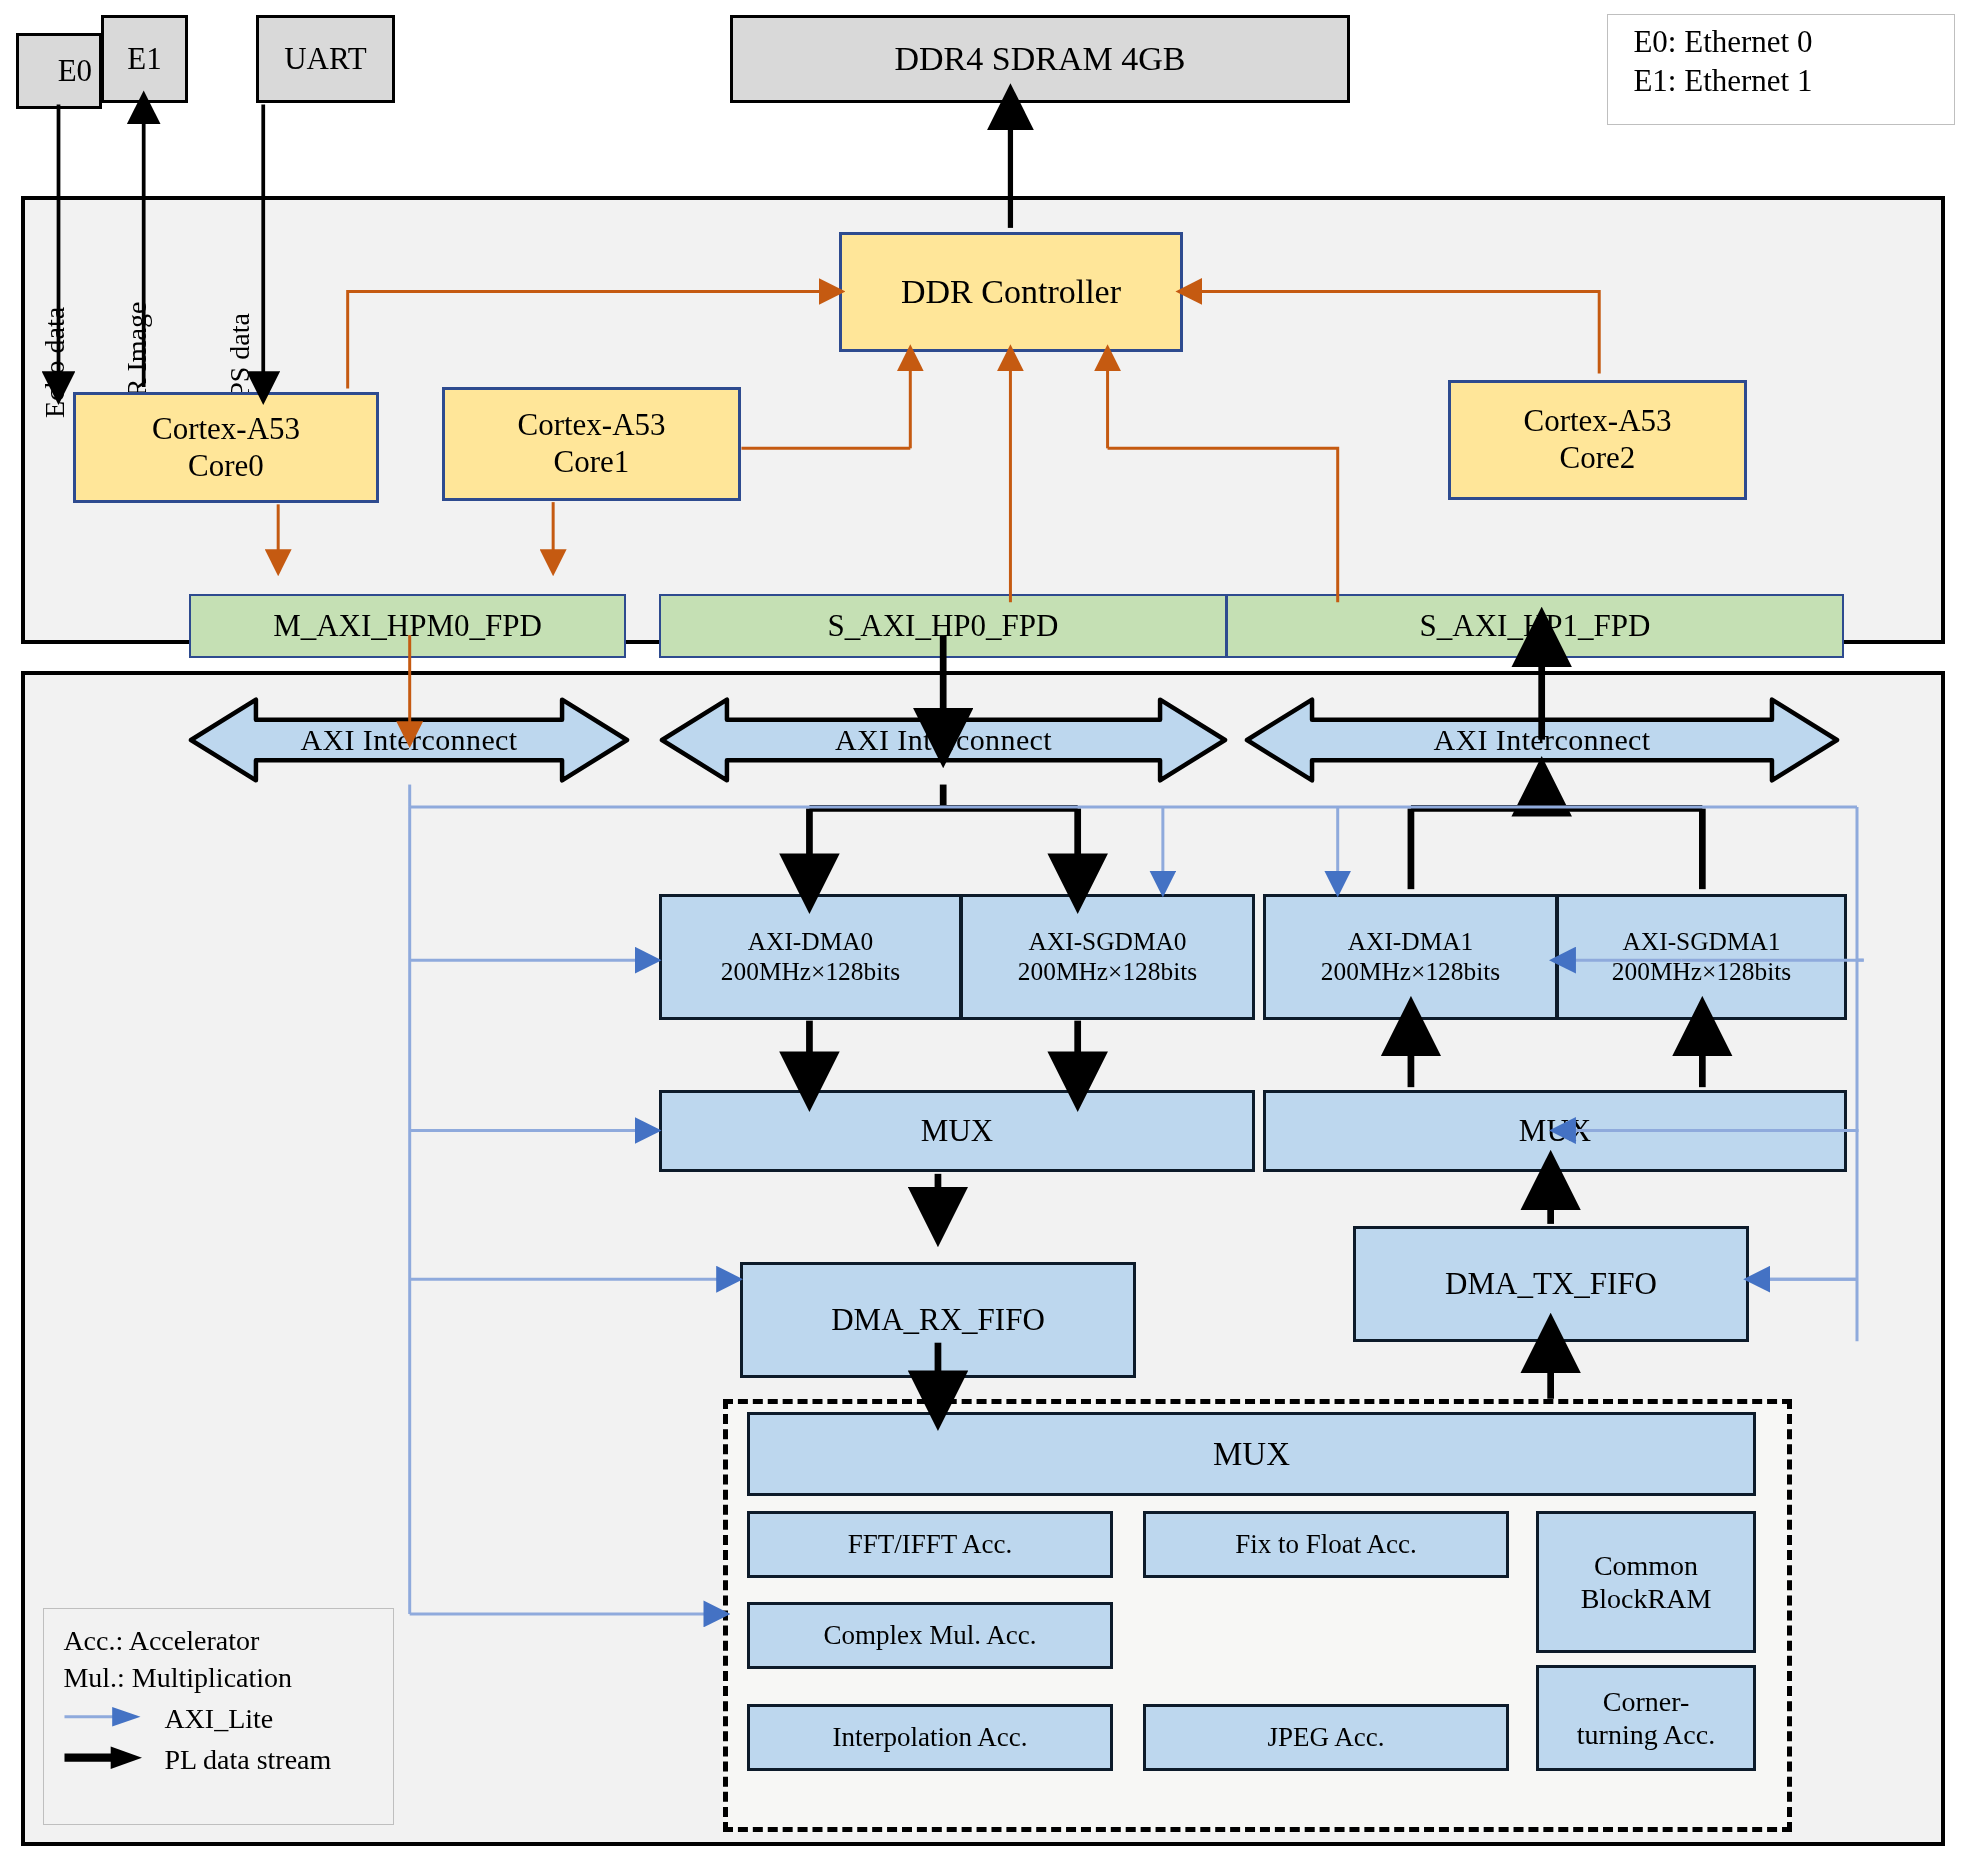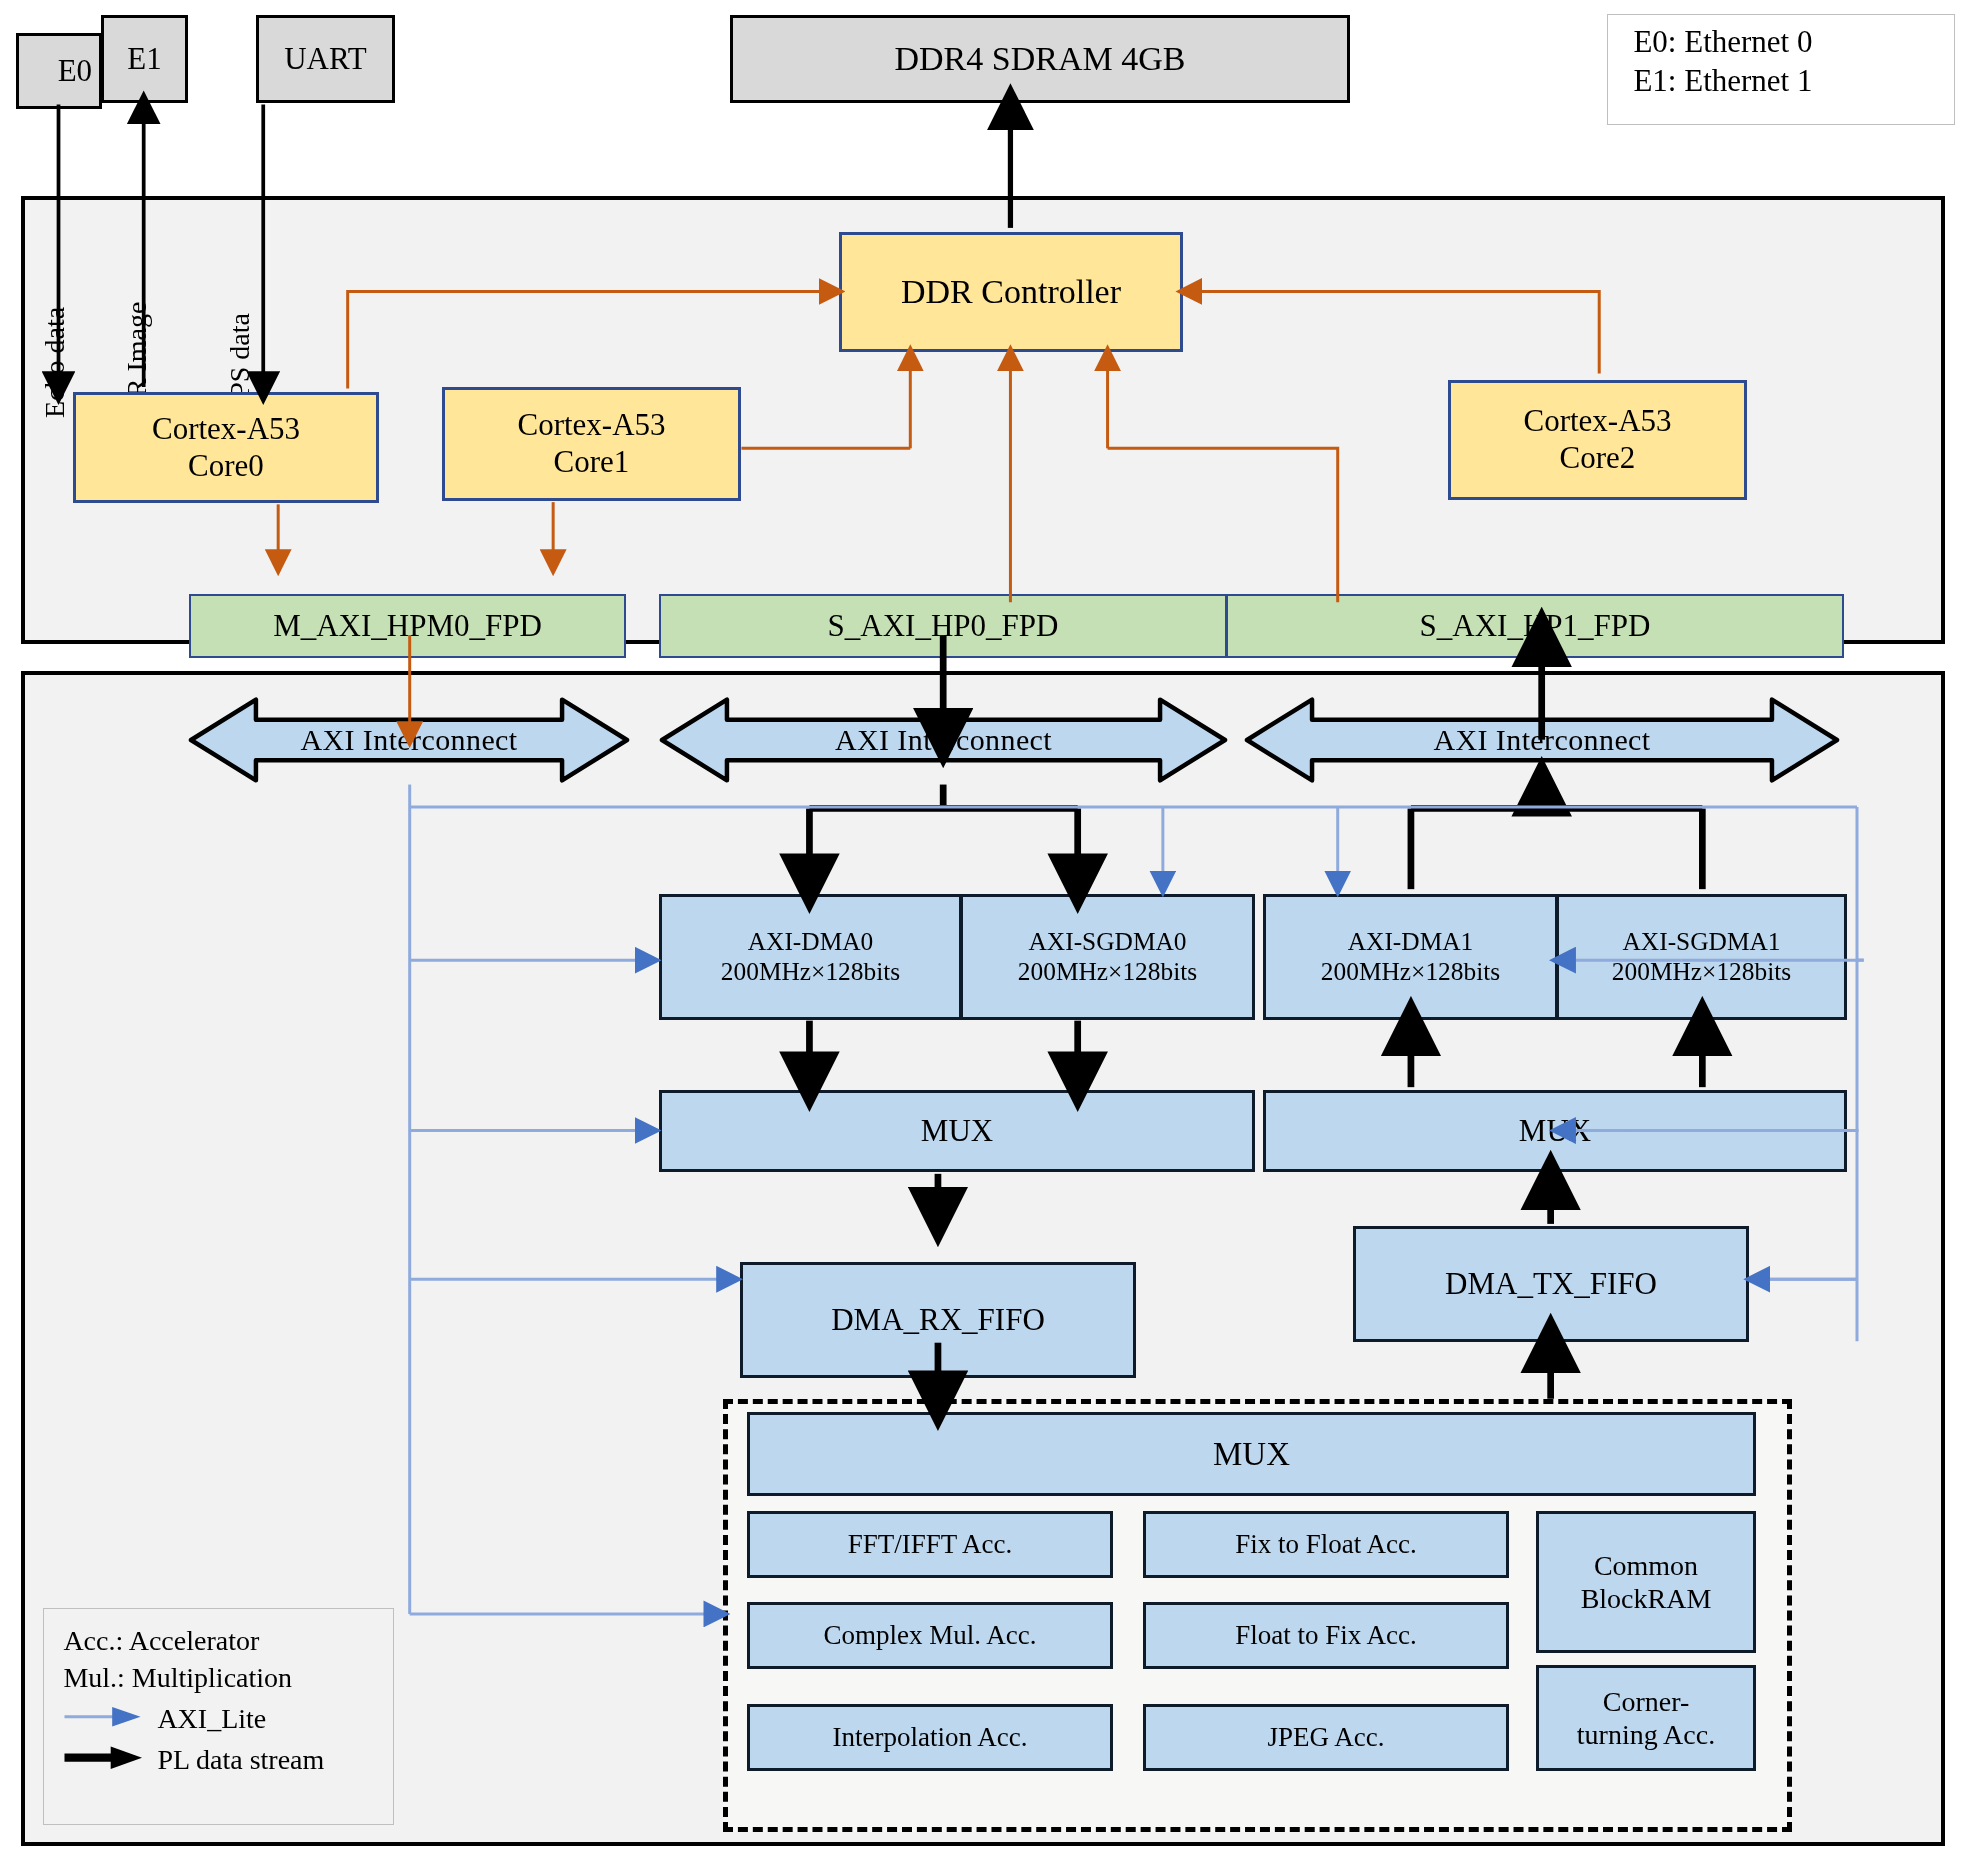--- a/index.html
+++ b/index.html
@@ -42,21 +42,21 @@
 
   
   .interconnect{position:absolute;}
   .interconnect svg{display:block;}
   .ic-label{position:absolute;top:0;left:0;right:0;bottom:0;display:flex;align-items:center;
             justify-content:center;font-size:30px;color:#000;letter-spacing:0.4px;}
 
   
   .wires{position:absolute;left:0;top:0;width:1985px;height:1862px;pointer-events:none;}
 
-  .legend-line{display:flex;align-items:center;gap:12px;}
+  .legend-line{display:flex;align-items:center;gap:19px;}
 </style>
 </head>
 <body>
 
 <div id="stage">
 
   <div class="abs grey ctr t42" style="left:16.4px;top:33px;width:86px;height:76px;padding-left:31px;">
     <span>E0</span>
   </div>
   <div class="abs grey ctr t42" style="left:101px;top:15px;width:87px;height:88px;">
@@ -184,23 +184,20 @@
   </div>
   <div class="abs blue ctr t36" style="left:747px;top:1602px;width:366px;height:67px;">
     <span>Complex Mul. Acc.</span>
   </div>
   <div class="abs blue ctr t36" style="left:747px;top:1704px;width:366px;height:67px;">
     <span>Interpolation Acc.</span>
   </div>
 
   <div class="abs blue ctr t36" style="left:1143px;top:1511px;width:366px;height:67px;">
     <span>Fix to Float Acc.</span>
-  </div>
-  <div class="abs blue ctr t36" style="left:1143px;top:1602px;width:366px;height:67px;">
-    <span>Float to Fix Acc.</span>
   </div>
   <div class="abs blue ctr t36" style="left:1143px;top:1704px;width:366px;height:67px;">
     <span>JPEG Acc.</span>
   </div>
 
   <div class="abs blue ctr t32" style="left:1536px;top:1511px;width:220px;height:142px;flex-direction:column;">
     <span>Common</span>
     <span>BlockRAM</span>
   </div>
   <div class="abs blue ctr t32" style="left:1536px;top:1665px;width:220px;height:106px;flex-direction:column;">

